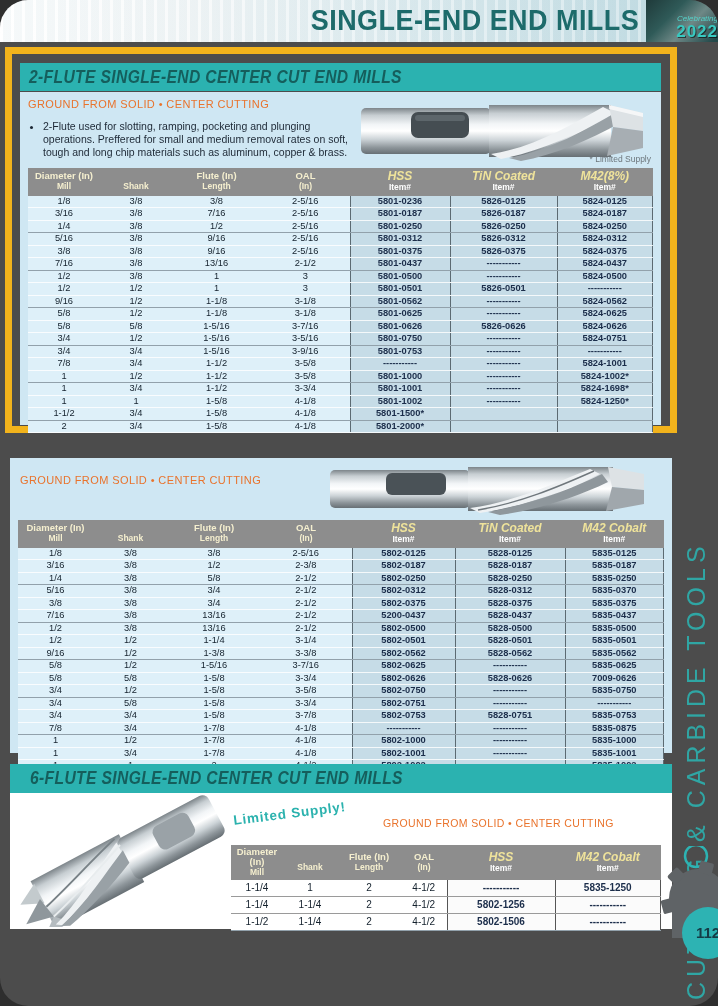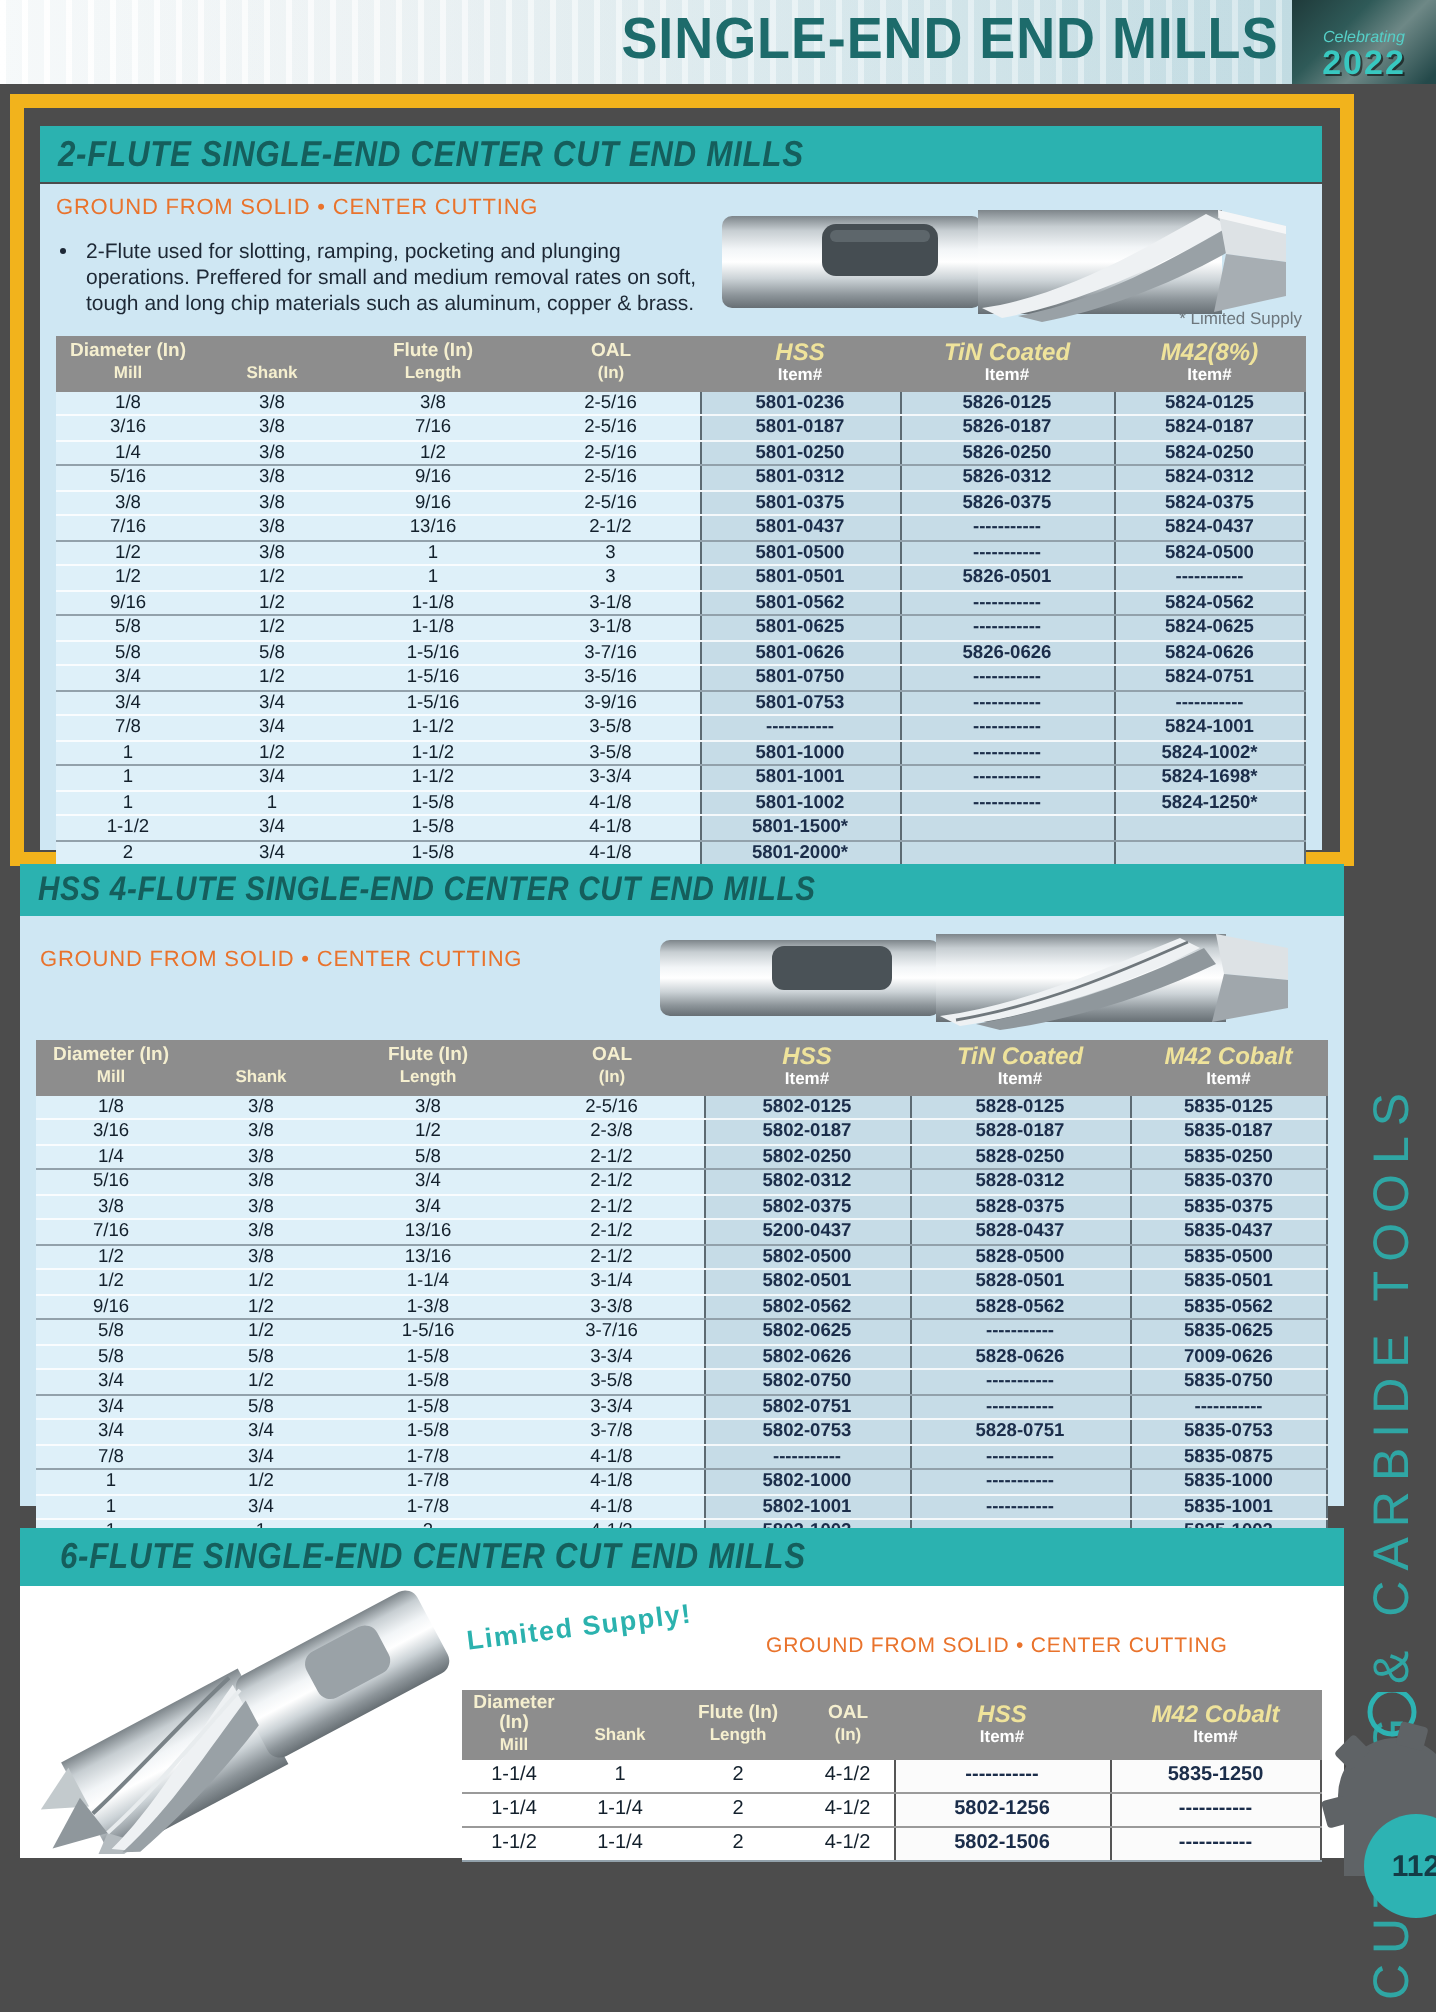--- a/index.html
+++ b/index.html
@@ -1,28 +1,28 @@
 <!DOCTYPE html>
 <html><head>
 <meta charset="utf-8">
 <style>
   html,body{margin:0;padding:0;background:#2e2e2e;}
   #page{position:relative;width:718px;height:1006px;background:#4c4c4c;overflow:hidden;
-        font-family:"Liberation Sans",sans-serif;}
+        font-family:"Liberation Sans",sans-serif;border-radius:28px;}
 
   
   .topbar{position:absolute;left:0;top:0;width:646px;height:42px;
           background:linear-gradient(90deg,#ffffff 0%,#f4f7f8 30%,#dcebef 65%,#c3dde4 100%);}
   .topbar .streaks{position:absolute;inset:0;
           background:repeating-linear-gradient(90deg,rgba(255,255,255,.35) 0 3px,rgba(180,205,212,.12) 3px 11px);}
   .topbar .title{position:absolute;right:7px;top:4px;font-size:29px;font-weight:bold;color:#1d6b6b;
           white-space:nowrap;transform:scaleX(.93);transform-origin:right center;letter-spacing:.5px;}
   .badge{position:absolute;left:646px;top:0;width:72px;height:42px;
          background:linear-gradient(135deg,#1f3a3a 0%,#2f5a58 35%,#6e8886 60%,#24494a 95%);
-         display:flex;flex-direction:column;justify-content:flex-end;align-items:center;padding-bottom:2px;box-sizing:border-box;}
+         display:flex;flex-direction:column;justify-content:flex-end;align-items:flex-end;padding-bottom:2px;box-sizing:border-box;}
   .badge .b1{font-size:8px;font-style:italic;color:#55d0c8;line-height:1;}
   .badge .b2{font-size:17px;font-weight:bold;color:#38c8c0;line-height:1;letter-spacing:1px;text-shadow:1px 1px 0 rgba(0,0,0,.55);}
 
   
   .hlbox{position:absolute;left:5px;top:47px;width:672px;height:386px;border:7px solid #f2b31c;box-sizing:border-box;}
 
   
   .sec-bar{position:absolute;background:#2bb2b0;color:#155e5c;font-weight:bold;font-style:italic;
            display:flex;align-items:center;padding-left:9px;box-sizing:border-box;}
   .sec-bar span{transform:scaleX(.87);transform-origin:left center;white-space:nowrap;letter-spacing:.4px;}
@@ -346,23 +346,20 @@
               <td>4-1/8</td>
               <td class="item">5801-2000*</td>
               <td class="item"></td>
               <td class="item"></td>
             </tr>
           </tbody>
         </table>
       </div>
   </div>
 
-  <div class="sec-bar" id="s2bar">
-    <span>HSS 4-FLUTE SINGLE-END CENTER CUT END MILLS</span>
-  </div>
   <div class="panel" id="s2panel">
     <div class="ground">GROUND FROM SOLID • CENTER CUTTING</div>
     <svg id="mill4" class="mill-img" width="320" height="58" viewBox="0 0 320 58">
       <rect x="2" y="10" width="140" height="38" rx="5" fill="url(#metalV)"></rect>
       <rect x="58" y="13" width="60" height="22" rx="6" fill="#4a5257"></rect>
       <rect x="140" y="7" width="145" height="44" fill="url(#metalV)"></rect>
       <path d="M142,48 C185,42 225,24 262,9 L272,14 C234,33 192,47 152,53 Z" fill="#eef1f3"></path>
       <path d="M160,52 C205,44 245,28 274,14 L280,22 C247,38 208,50 172,55 Z" fill="#8f979c"></path>
       <path d="M150,50 C192,43 230,27 266,11" stroke="#6f777c" stroke-width="1.4" fill="none"></path>
       <polygon points="280,7 316,14 316,30 284,27" fill="#dde2e5"></polygon>

